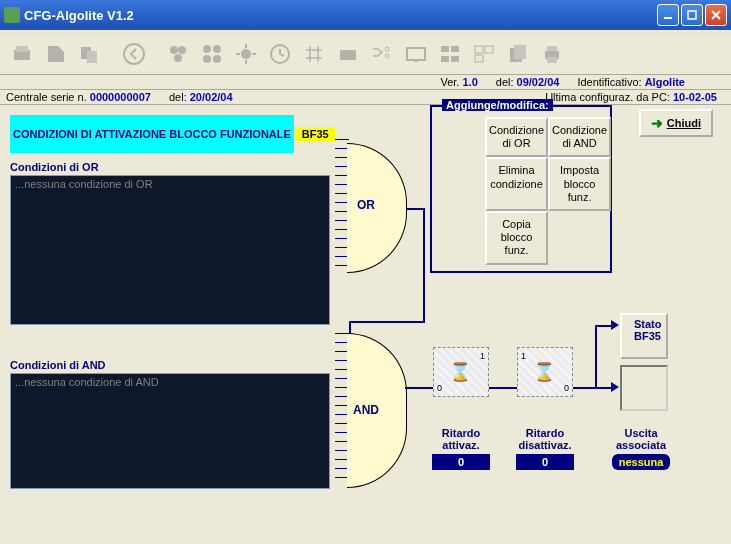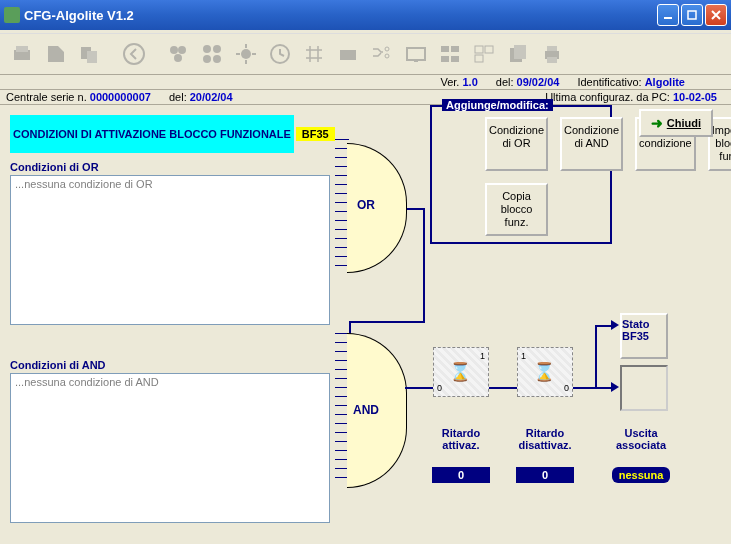--- a/index.html
+++ b/index.html
@@ -27,55 +27,55 @@
 .infobar .lbl { color: #000; }
 .infobar .val-blue { color: #0000cc; font-weight: bold; }
 .infobar .seg { margin-right: 18px; }
 
 
 .main { padding: 10px 10px; position: relative; background: #ece9d8; height: 440px; }
 .section-title { background: #00ffff; color: #000080; font-weight: bold; font-size: 11px; padding: 13px 3px; display: inline-block; }
 .bf-badge { background: #ffff00; color: #000; font-weight: bold; padding: 1px 6px; margin-left: 2px; display: inline-block; }
 
 .cond-label { color: #000080; font-weight: bold; margin-top: 8px; margin-bottom: 2px; }
-.cond-box { width: 320px; height: 150px; background: #ffffff; border: 1px solid #7f9db9; padding: 2px 4px; color: #808080; font-size: 11px; }
-.cond-box.and { height: 150px; }
+.cond-box { width: 320px; height: 150px; background: #0f172a; border: 1px solid #7f9db9; padding: 2px 4px; color: #808080; font-size: 11px; }
+.cond-box.and { height: 116px; }
 
 
 .gate-area { position: absolute; left: 335px; top: 28px; width: 90px; height: 380px; }
 .ticks { position: absolute; left: 0; top: 0; width: 14px; }
 .tick { width: 14px; height: 1px; background: #000080; margin-bottom: 8px; }
 .or-gate { position: absolute; left: 12px; top: 10px; width: 70px; height: 130px; }
 .or-shape { width: 60px; height: 130px; background: #fffacd; border: 1px solid #000; border-radius: 0 80px 80px 0; border-left: none; position: relative; }
 .or-label { position: absolute; left: 10px; top: 55px; color: #000080; font-weight: bold; font-size: 12px; }
 .and-gate { position: absolute; left: 12px; top: 200px; width: 70px; height: 155px; }
 .and-shape { width: 60px; height: 155px; background: #fffacd; border: 1px solid #000; border-radius: 0 80px 80px 0; border-left: none; position: relative; }
 .and-label { position: absolute; left: 6px; top: 70px; color: #000080; font-weight: bold; font-size: 12px; }
 .branch-line { position: absolute; background: #000080; }
 
 
 .btn-group-frame { position: absolute; left: 430px; top: 0px; width: 182px; border: 2px solid #000080; padding: 10px 6px 6px 6px; background: #ece9d8; }
 .btn-group-title { position: absolute; top: -8px; left: 10px; background: #000080; color: #fff; font-weight: bold; padding: 0 4px; font-size: 11px; }
-.btn-grid { display: grid; grid-template-columns: 1fr 1fr 1fr 1fr; gap: 12px; margin-left: 47px; }
+.btn-grid { display: grid; grid-template-columns: 1fr 1fr; gap: 0; margin-left: 47px; }
 .grid-btn { background: #ece9d8; border: 2px outset #fff; padding: 5px 2px; text-align: center; font-size: 11px; line-height: 1.2; cursor: pointer; }
 
 
 .close-btn { position: absolute; right: 18px; top: 4px; width: 74px; height: 28px; border: 2px outset #fff; background: #ece9d8; display: flex; align-items: center; justify-content: center; gap: 4px; font-size: 11px; cursor: pointer; }
 .close-btn .arrow { color: #008000; font-size: 14px; font-weight: bold; }
 .close-btn .txt { text-decoration: underline; font-weight: bold; }
 
 
 .delay-area { position: absolute; left: 425px; top: 242px; width: 260px; }
 .delay-item { position: absolute; width: 72px; text-align: center; }
 .delay-icon { width: 56px; height: 50px; margin: 0 auto 4px auto; border: 1px dashed #888; background: repeating-linear-gradient(45deg,#f4f4f4,#f4f4f4 3px,#eaeaea 3px,#eaeaea 6px); display: flex; align-items: center; justify-content: center; position: relative; }
 .hourglass { font-size: 18px; }
-.delay-lbl { color: #000080; font-weight: bold; font-size: 11px; line-height: 1.1; margin-bottom: 16px; }
+.delay-lbl { color: #000080; font-weight: bold; font-size: 11px; line-height: 1.1; margin-bottom: 3px; }
 .delay-val { background: #000080; color: #fff; font-weight: bold; padding: 2px 0; width: 58px; margin: 0 auto; }
 .out-box { width: 48px; height: 46px; border: 2px inset #ccc; background: #ece9d8; margin: 0 auto 4px auto; position: relative; }
-.out-box.stato { font-weight: bold; color: #000080; font-size: 11px; padding: 3px 0 0 0; text-align: left; line-height: 1.1; border: 2px outset #fff; }
+.out-box.stato { font-weight: bold; color: #000080; font-size: 11px; padding: 3px 0 0 12px; text-align: left; line-height: 1.1; border: 2px outset #fff; }
 .nessuna-val { background: #000080; color: #ffff00; font-weight: bold; padding: 2px 0; width: 58px; margin: 0 auto; border-radius: 6px; }
 
 
 .hline { position: absolute; height: 2px; background: #000080; }
 .vline { position: absolute; width: 2px; background: #000080; }
 .arrow-right { position: absolute; width: 0; height: 0; border-top: 5px solid transparent; border-bottom: 5px solid transparent; border-left: 8px solid #000080; }
 </style>
 </head>
 <body>
 

